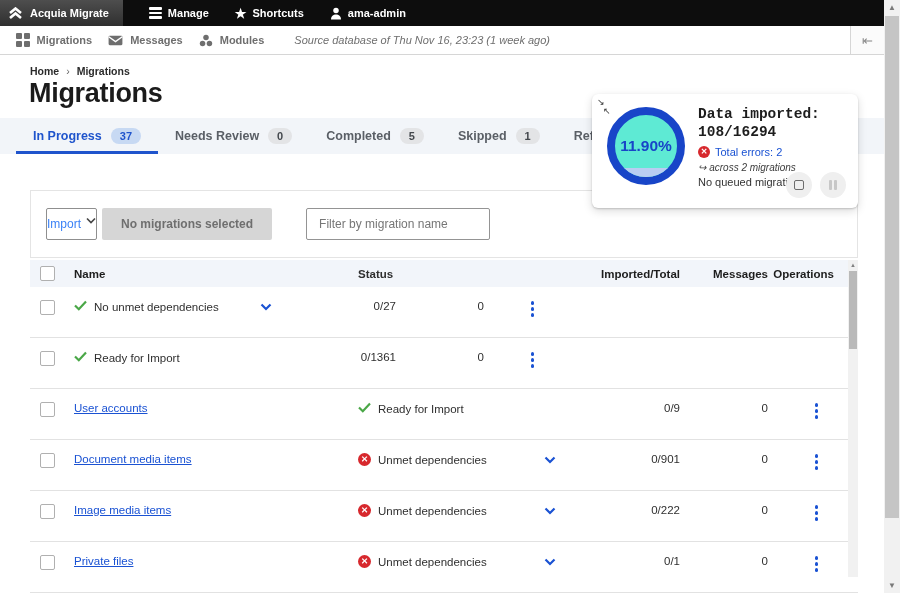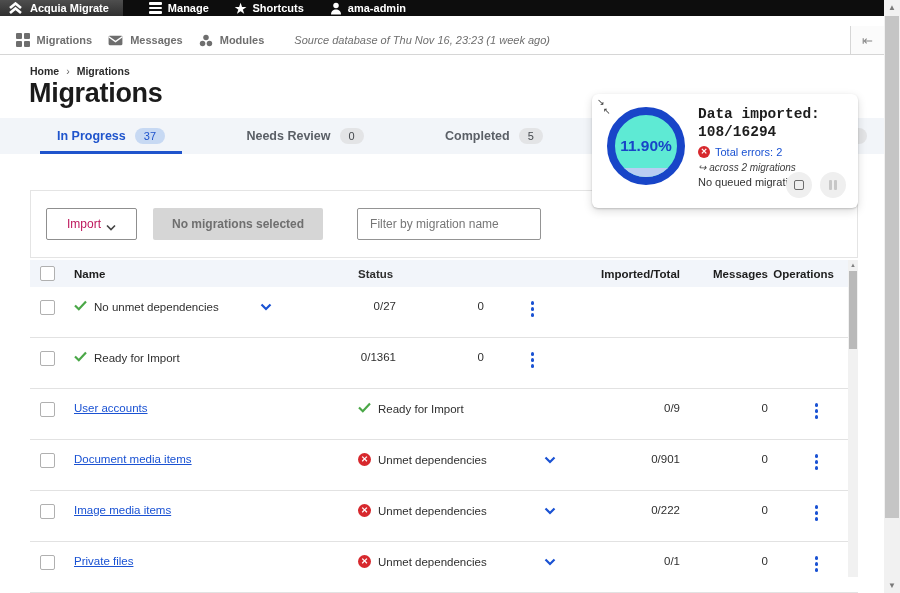--- a/index.html
+++ b/index.html
@@ -1,20 +1,20 @@
 <!DOCTYPE html>
 <html><head>
 <meta charset="utf-8">
 <style>
   * { margin:0; padding:0; box-sizing:border-box; }
   html,body { width:900px; height:593px; overflow:hidden; }
   body { font-family:"Liberation Sans", sans-serif; background:#fff; position:relative; color:#222; }
 
   
-  .topbar { position:absolute; left:0; top:0; width:884px; height:16px; background:#0d0d0d; display:flex; align-items:center; color:#fff; font-size:11px; font-weight:bold; z-index:30; }
+  .topbar { position:absolute; left:0; top:0; width:884px; height:26px; background:#0d0d0d; display:flex; align-items:center; color:#fff; font-size:11px; font-weight:bold; z-index:30; }
   .brand { height:100%; display:flex; align-items:center; gap:7px; padding:0 14px 0 8px; background:linear-gradient(#4e4e4e,#2f2f2f); }
   .brand svg { display:block; }
   .topitem { display:flex; align-items:center; gap:6px; margin-left:26px; cursor:pointer; }
   .hamburger { display:inline-flex; flex-direction:column; gap:2px; }
   .hamburger i { width:13px; height:2.5px; background:#fff; border-radius:1px; }
   .star { font-size:13px; line-height:1; }
 
   
   .toolbar2 { position:absolute; left:0; top:26px; width:884px; height:29px; background:#fff; border-bottom:1px solid #d6d6d6; display:flex; align-items:center; font-size:11px; color:#6e6e6e; z-index:29; }
   .tb-item { display:flex; align-items:center; gap:7px; margin-left:16px; font-weight:bold; cursor:pointer; }
@@ -23,23 +23,23 @@
   .src-note { font-style:italic; margin-left:30px; color:#6e6e6e; }
   .tb-collapse { margin-left:auto; height:100%; border-left:1px solid #d6d6d6; padding:0 11px; display:flex; align-items:center; color:#8a8a8a; font-size:13px; cursor:pointer; background:#fbfbfb; }
 
   
   .breadcrumb { position:absolute; left:30px; top:65px; font-size:10.5px; font-weight:bold; color:#2b2b2b; }
   .breadcrumb .sep { margin:0 7px; color:#666; font-weight:normal; }
   .breadcrumb a { color:#2b2b2b; text-decoration:none; }
   .page-title { position:absolute; left:29px; top:78px; font-size:27px; font-weight:800; color:#1b1b1b; letter-spacing:-0.3px; }
 
   
-  .tabband { position:absolute; left:0; top:118px; width:884px; height:36px; background:#f2f5f9; display:flex; align-items:stretch; padding-left:40px; z-index:1;justify-content:space-between; }
+  .tabband { position:absolute; left:0; top:118px; width:884px; height:36px; background:#f2f5f9; display:flex; align-items:stretch; padding-left:16px; z-index:1; }
   .tab { display:flex; align-items:center; gap:9px; padding:0 17px; font-size:12.5px; font-weight:bold; color:#5a5f66; cursor:pointer; position:relative; }
-  .tab .badge { background:#e3e4e6; color:#44484d; border-radius:10px; padding:2px 9px; font-size:11px; font-weight:normal; }
+  .tab .badge { background:#e3e4e6; color:#44484d; border-radius:10px; padding:2px 9px; font-size:11px; font-weight:bold; }
   .tab.active { color:#1f54cc; }
   .tab.active .badge { background:#c7d9f3; color:#1f54cc; }
   .tab.active::after { content:""; position:absolute; left:0; right:0; bottom:0; height:3px; background:#1f54cc; }
 
   
   .card { position:absolute; left:592px; top:94px; width:266px; height:114px; background:#fff; border-radius:6px; box-shadow:0 1px 2px rgba(0,0,0,.18), 0 3px 10px rgba(0,0,0,.14); z-index:20; }
   .resize-handle { position:absolute; left:5px; top:2px; width:18px; height:20px; font-size:9px; color:#333; line-height:9px; cursor:nwse-resize; }
   .resize-handle .a1 { position:absolute; left:0; top:2px; }
   .resize-handle .a2 { position:absolute; left:6px; top:11px; }
   .ring { position:absolute; left:15px; top:13px; width:78px; height:78px; border:8px solid #1845c8; border-radius:50%; overflow:hidden; display:flex; align-items:center; justify-content:center; background:#5eead4; }
@@ -53,22 +53,22 @@
   .queue-line { margin-top:3px; font-size:11px; color:#333; }
   .card-btns { position:absolute; right:12px; bottom:10px; display:flex; gap:8px; }
   .cbtn { width:26px; height:26px; border-radius:50%; background:#efefef; border:none; display:flex; align-items:center; justify-content:center; cursor:pointer; }
   .cbtn .stop { width:10px; height:10px; border:1.6px solid #6d6d6d; border-radius:2px; }
   .cbtn.disabled { cursor:default; }
   .cbtn .pause { display:flex; gap:2.5px; }
   .cbtn .pause i { width:3px; height:10px; background:#c7c7c7; border-radius:1px; }
 
   
   .filtercard { position:absolute; left:30px; top:190px; width:828px; height:68px; border:1px solid #e4e4e4; background:#fff; display:flex; align-items:center; padding-left:15px; }
-  .import-btn { display:flex; align-items:flex-end; gap:5px; border:1px solid #8f8f8f; background:#fff; border-radius:2px; padding:8px 20px; font-size:12px; color:#be185d; font-family:inherit; cursor:pointer; }
-  .sel-btn { margin-left:16px; border:none; background:#d6d6d6; color:#6f6f6f; font-weight:bold; font-size:12px; padding:9px 19px; border-radius:2px; font-family:inherit; cursor:default; }
+  .import-btn { display:flex; align-items:flex-start; gap:5px; border:1px solid #8f8f8f; background:#fff; border-radius:2px; padding:8px 0; font-size:12px; color:#3b82f6; font-family:inherit; cursor:pointer; }
+  .sel-btn { margin-left:5px; border:none; background:#d6d6d6; color:#6f6f6f; font-weight:bold; font-size:12px; padding:9px 19px; border-radius:2px; font-family:inherit; cursor:default; }
   .filter-input { margin-left:34px; width:184px; padding:8px 12px; font-size:12px; border:1px solid #949494; border-radius:2px; font-family:inherit; color:#333; }
   .filter-input::placeholder { color:#767676; }
 
   
   .tablewrap { position:absolute; left:30px; top:260px; width:828px; height:317px; }
   .thead { display:flex; align-items:center; height:27px; background:#f2f5fa; font-size:11.5px; font-weight:bold; color:#1d1d1d; padding-right:12px; }
   .trow { display:flex; align-items:flex-start; height:51px; border-bottom:1px solid #e2e2e2; font-size:11.5px; padding-top:13px; padding-right:12px; }
   .c-cb { width:44px; padding-left:10px; }
   .cb { display:inline-block; width:15px; height:15px; border:1px solid #b0b0b0; border-radius:2px; background:#fff; cursor:pointer; }
   .thead .c-cb .cb { margin-top:2px; }

